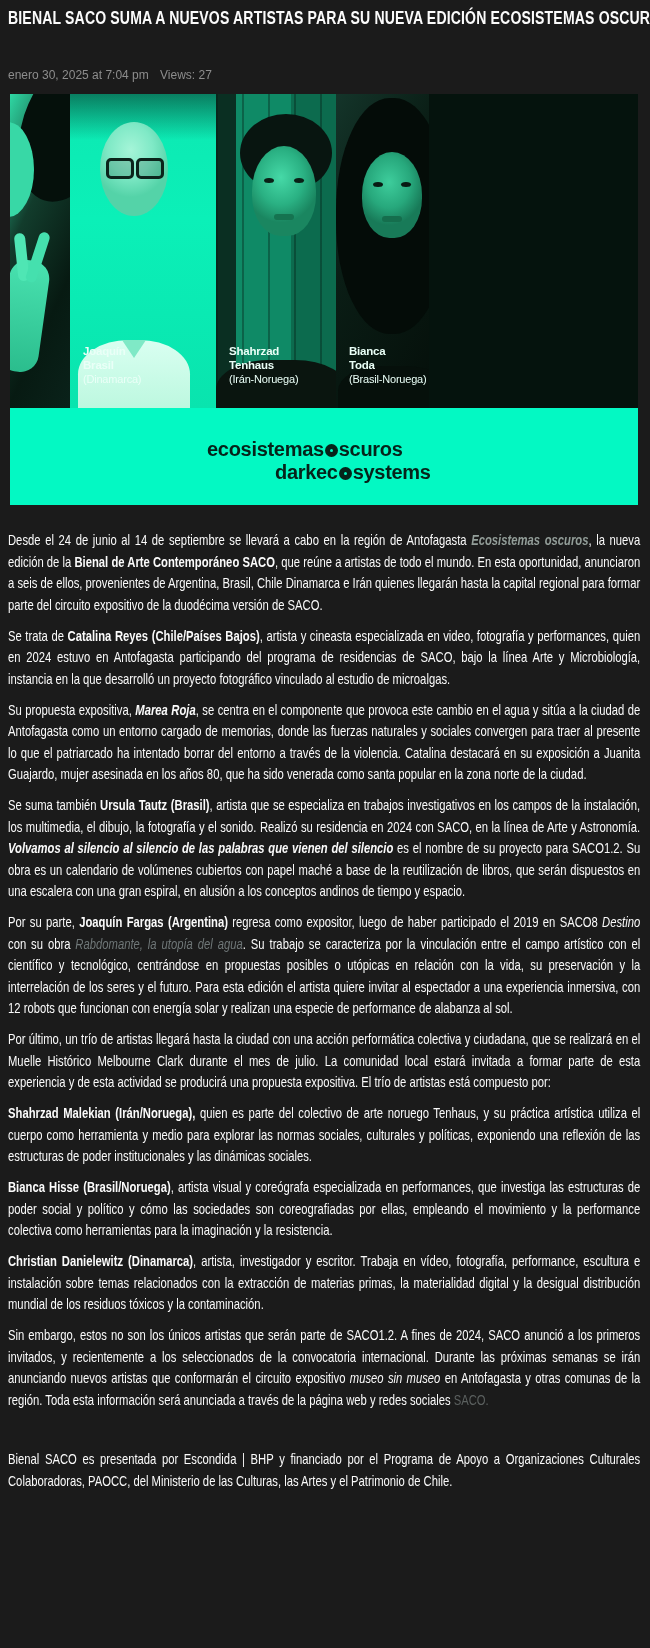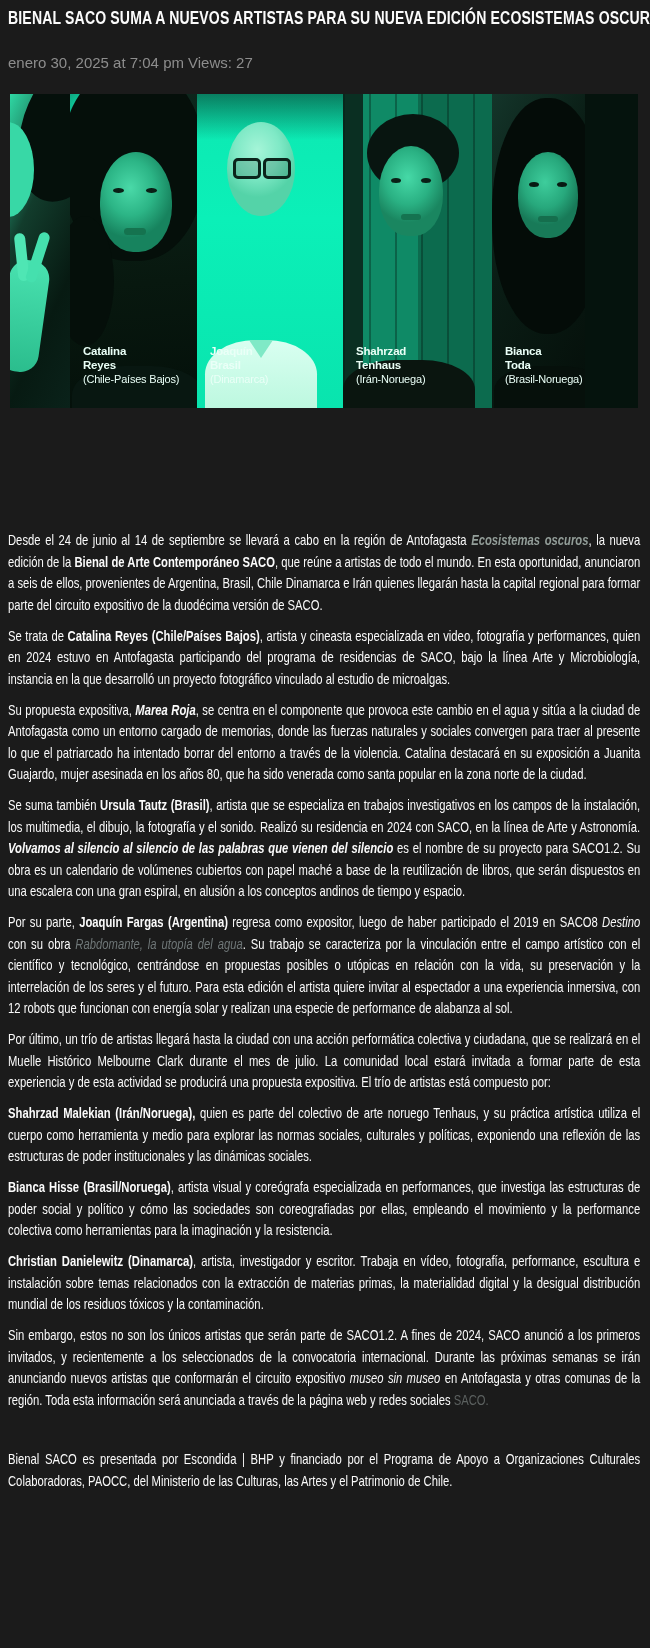--- a/index.html
+++ b/index.html
@@ -4,23 +4,23 @@
 <style>
   html,body{margin:0;padding:0;background:#1b1b1b;}
   .page{position:relative;width:650px;height:1648px;background:var(--bg,#1b1b1b);overflow:hidden;
         font-family:"Liberation Sans",sans-serif;}
 
   
   .title{position:absolute;top:6px;left:8px;margin:0;white-space:nowrap;
          font-size:18.5px;line-height:24px;color:var(--text,#fbfbfb);}
   .title-inner{display:inline-block;transform:scaleX(0.76);transform-origin:0 50%;
                font-weight:700;letter-spacing:0.2px;}
-  .meta{position:absolute;top:56px;left:8px;width:420px;height:16px;
-        font-size:15px;line-height:14px;color:var(--meta,#8d8d8d);}
-  .meta .views{position:absolute;left:152px;top:0;margin-left:28px;}
+  .meta{position:absolute;top:68px;left:8px;width:420px;height:16px;
+        font-size:12px;line-height:14px;color:var(--meta,#8d8d8d);}
+  .meta .views{position:absolute;left:152px;top:0;}
 
   
   .hero{position:absolute;top:94px;left:10px;width:628px;margin:0;}
   .photos{display:flex;height:314px;background:#05130d;overflow:hidden;}
   .panel{position:relative;overflow:hidden;flex:0 0 auto;height:100%;}
   .panel .face,.panel .hair,.panel .bodyshape,.panel .hand,.panel .glasses{position:absolute;}
 
   .p0{width:60px;background:linear-gradient(115deg,#2fd8a4 0%,#123c2c 35%,#071a12 70%,#0a221a 100%);}
   .p0 .hair{top:-40px;left:12px;width:90px;height:150px;border-radius:50%;background:#05100b;transform:rotate(18deg);}
   .p0 .face{top:28px;left:-28px;width:52px;height:95px;border-radius:50%;background:#38d8a6;}
@@ -47,21 +47,21 @@
   .p2 .glasses{top:64px;left:36px;width:58px;height:18px;}
   .p2 .glasses::before,.p2 .glasses::after{content:'';position:absolute;top:0;width:22px;height:15px;
        border:3px solid #0b241b;border-radius:5px;background:rgba(10,40,30,.18);}
   .p2 .glasses::before{left:0;}
   .p2 .glasses::after{right:0;}
   .p2 .bodyshape{bottom:-8px;left:8px;width:112px;height:76px;border-radius:45% 45% 0 0;
                  background:linear-gradient(180deg,#d9fff1,#b9f7dd);}
   .p2 .bodyshape::before{content:'';position:absolute;top:0;left:44px;width:24px;height:18px;background:#7fe9c6;
                          clip-path:polygon(0 0,100% 0,50% 100%);}
 
-  .p3{width:149px;background:repeating-linear-gradient(90deg,rgba(4,25,18,.35) 0 2px,rgba(0,0,0,0) 2px 26px),
+  .p3{width:120px;background:repeating-linear-gradient(90deg,rgba(4,25,18,.35) 0 2px,rgba(0,0,0,0) 2px 26px),
       linear-gradient(90deg,#0a2f22 0 20px,#0f8a66 20px 75px,#0c6b4e 75px 100%);}
   .p3 .hair{top:20px;left:24px;width:92px;height:78px;border-radius:50%;background:#081510;}
   .p3 .face{top:52px;left:36px;width:64px;height:90px;border-radius:50% 50% 45% 45%;
             background:radial-gradient(60% 50% at 45% 35%,#46d9a7,#2ab183 60%,#1a8660);}
   .p3 .face::before{content:'';position:absolute;top:32px;left:12px;width:10px;height:5px;border-radius:50%;
                     background:#0a1f16;box-shadow:30px 0 0 #0a1f16;}
   .p3 .face::after{content:'';position:absolute;top:68px;left:22px;width:20px;height:6px;border-radius:4px;background:#157350;}
   .p3 .bodyshape{bottom:-26px;left:0;width:132px;height:74px;border-radius:40% 40% 0 0;background:#0a150f;}
 
   .p4{width:93px;background:linear-gradient(120deg,#14352a 0%,#0a1d15 40%,#050f0a 100%);}
@@ -121,30 +121,20 @@
 
   <figure class="hero">
     <div class="photos">
 
       <div class="panel p0">
         <div class="hair"></div>
         <div class="face"></div>
         <div class="hand"></div>
       </div>
 
-      <div class="panel p1">
-        <div class="hair"></div>
-        <div class="face"></div>
-        <div class="bodyshape"></div>
-        <div class="caption">
-          <span class="cap-line">Catalina</span>
-          <span class="cap-line">Reyes</span>
-          <span class="cap-line country">(Chile-Países Bajos)</span>
-        </div>
-      </div>
 
       <div class="panel p2">
         <div class="face"></div>
         <div class="glasses"></div>
         <div class="bodyshape"></div>
         <div class="caption">
           <span class="cap-line">Joaquín</span>
           <span class="cap-line">Brasil</span>
           <span class="cap-line country">(Dinamarca)</span>
         </div>
@@ -168,20 +158,24 @@
         <div class="caption">
           <span class="cap-line">Bianca</span>
           <span class="cap-line">Toda</span>
           <span class="cap-line country">(Brasil-Noruega)</span>
         </div>
       </div>
 
 
     </div>
 
+    <div class="band">
+      <div class="logo-line l1"><span>ecosistemas</span><span class="disc"></span><span>scuros</span></div>
+      <div class="logo-line l2"><span>darkec</span><span class="disc"></span><span>systems</span></div>
+    </div>
   </figure>
 
   <article class="article">
       <p class="para"><span>Desde el 24 de junio al 14 de septiembre se llevará a cabo en la región de Antofagasta </span><span class="seg-link-bi">Ecosistemas oscuros</span><span>, la nueva edición de la </span><span class="seg-b">Bienal de Arte Contemporáneo SACO</span><span>, que reúne a artistas de todo el mundo. En esta oportunidad, anunciaron a seis de ellos, provenientes de Argentina, Brasil, Chile Dinamarca e Irán quienes llegarán hasta la capital regional para formar parte del circuito expositivo de la duodécima versión de SACO.</span></p>
       <p class="para"><span>Se trata de </span><span class="seg-b">Catalina Reyes (Chile/Países Bajos)</span><span>, artista y cineasta especializada en video, fotografía y performances, quien en 2024 estuvo en Antofagasta participando del programa de residencias de SACO, bajo la línea Arte y Microbiología, instancia en la que desarrolló un proyecto fotográfico vinculado al estudio de microalgas.</span></p>
       <p class="para"><span>Su propuesta expositiva, </span><span class="seg-bi">Marea Roja</span><span>, se centra en el componente que provoca este cambio en el agua y sitúa a la ciudad de Antofagasta como un entorno cargado de memorias, donde las fuerzas naturales y sociales convergen para traer al presente lo que el patriarcado ha intentado borrar del entorno a través de la violencia. Catalina destacará en su exposición a Juanita Guajardo, mujer asesinada en los años 80, que ha sido venerada como santa popular en la zona norte de la ciudad.</span></p>
       <p class="para"><span>Se suma también </span><span class="seg-b">Ursula Tautz (Brasil)</span><span>, artista que se especializa en trabajos investigativos en los campos de la instalación, los multimedia, el dibujo, la fotografía y el sonido. Realizó su residencia en 2024 con SACO, en la línea de Arte y Astronomía. </span><span class="seg-bi">Volvamos al silencio al silencio de las palabras que vienen del silencio</span><span> es el nombre de su proyecto para SACO1.2. Su obra es un calendario de volúmenes cubiertos con papel maché a base de la reutilización de libros, que serán dispuestos en una escalera con una gran espiral, en alusión a los conceptos andinos de tiempo y espacio.</span></p>
       <p class="para"><span>Por su parte, </span><span class="seg-b">Joaquín Fargas (Argentina)</span><span> regresa como expositor, luego de haber participado el 2019 en SACO8 </span><span class="seg-i">Destino</span><span> con su obra </span><span class="seg-link-i">Rabdomante, la utopía del agua</span><span>. Su trabajo se caracteriza por la vinculación entre el campo artístico con el científico y tecnológico, centrándose en propuestas posibles o utópicas en relación con la vida, su preservación y la interrelación de los seres y el futuro. Para esta edición el artista quiere invitar al espectador a una experiencia inmersiva, con 12 robots que funcionan con energía solar y realizan una especie de performance de alabanza al sol.</span></p>
       <p class="para"><span>Por último, un trío de artistas llegará hasta la ciudad con una acción performática colectiva y ciudadana, que se realizará en el Muelle Histórico Melbourne Clark durante el mes de julio. La comunidad local estará invitada a formar parte de esta experiencia y de esta actividad se producirá una propuesta expositiva. El trío de artistas está compuesto por:</span></p>
       <p class="para"><span class="seg-b">Shahrzad Malekian (Irán/Noruega),</span><span> quien es parte del colectivo de arte noruego Tenhaus, y su práctica artística utiliza el cuerpo como herramienta y medio para explorar las normas sociales, culturales y políticas, exponiendo una reflexión de las estructuras de poder institucionales y las dinámicas sociales.</span></p>

